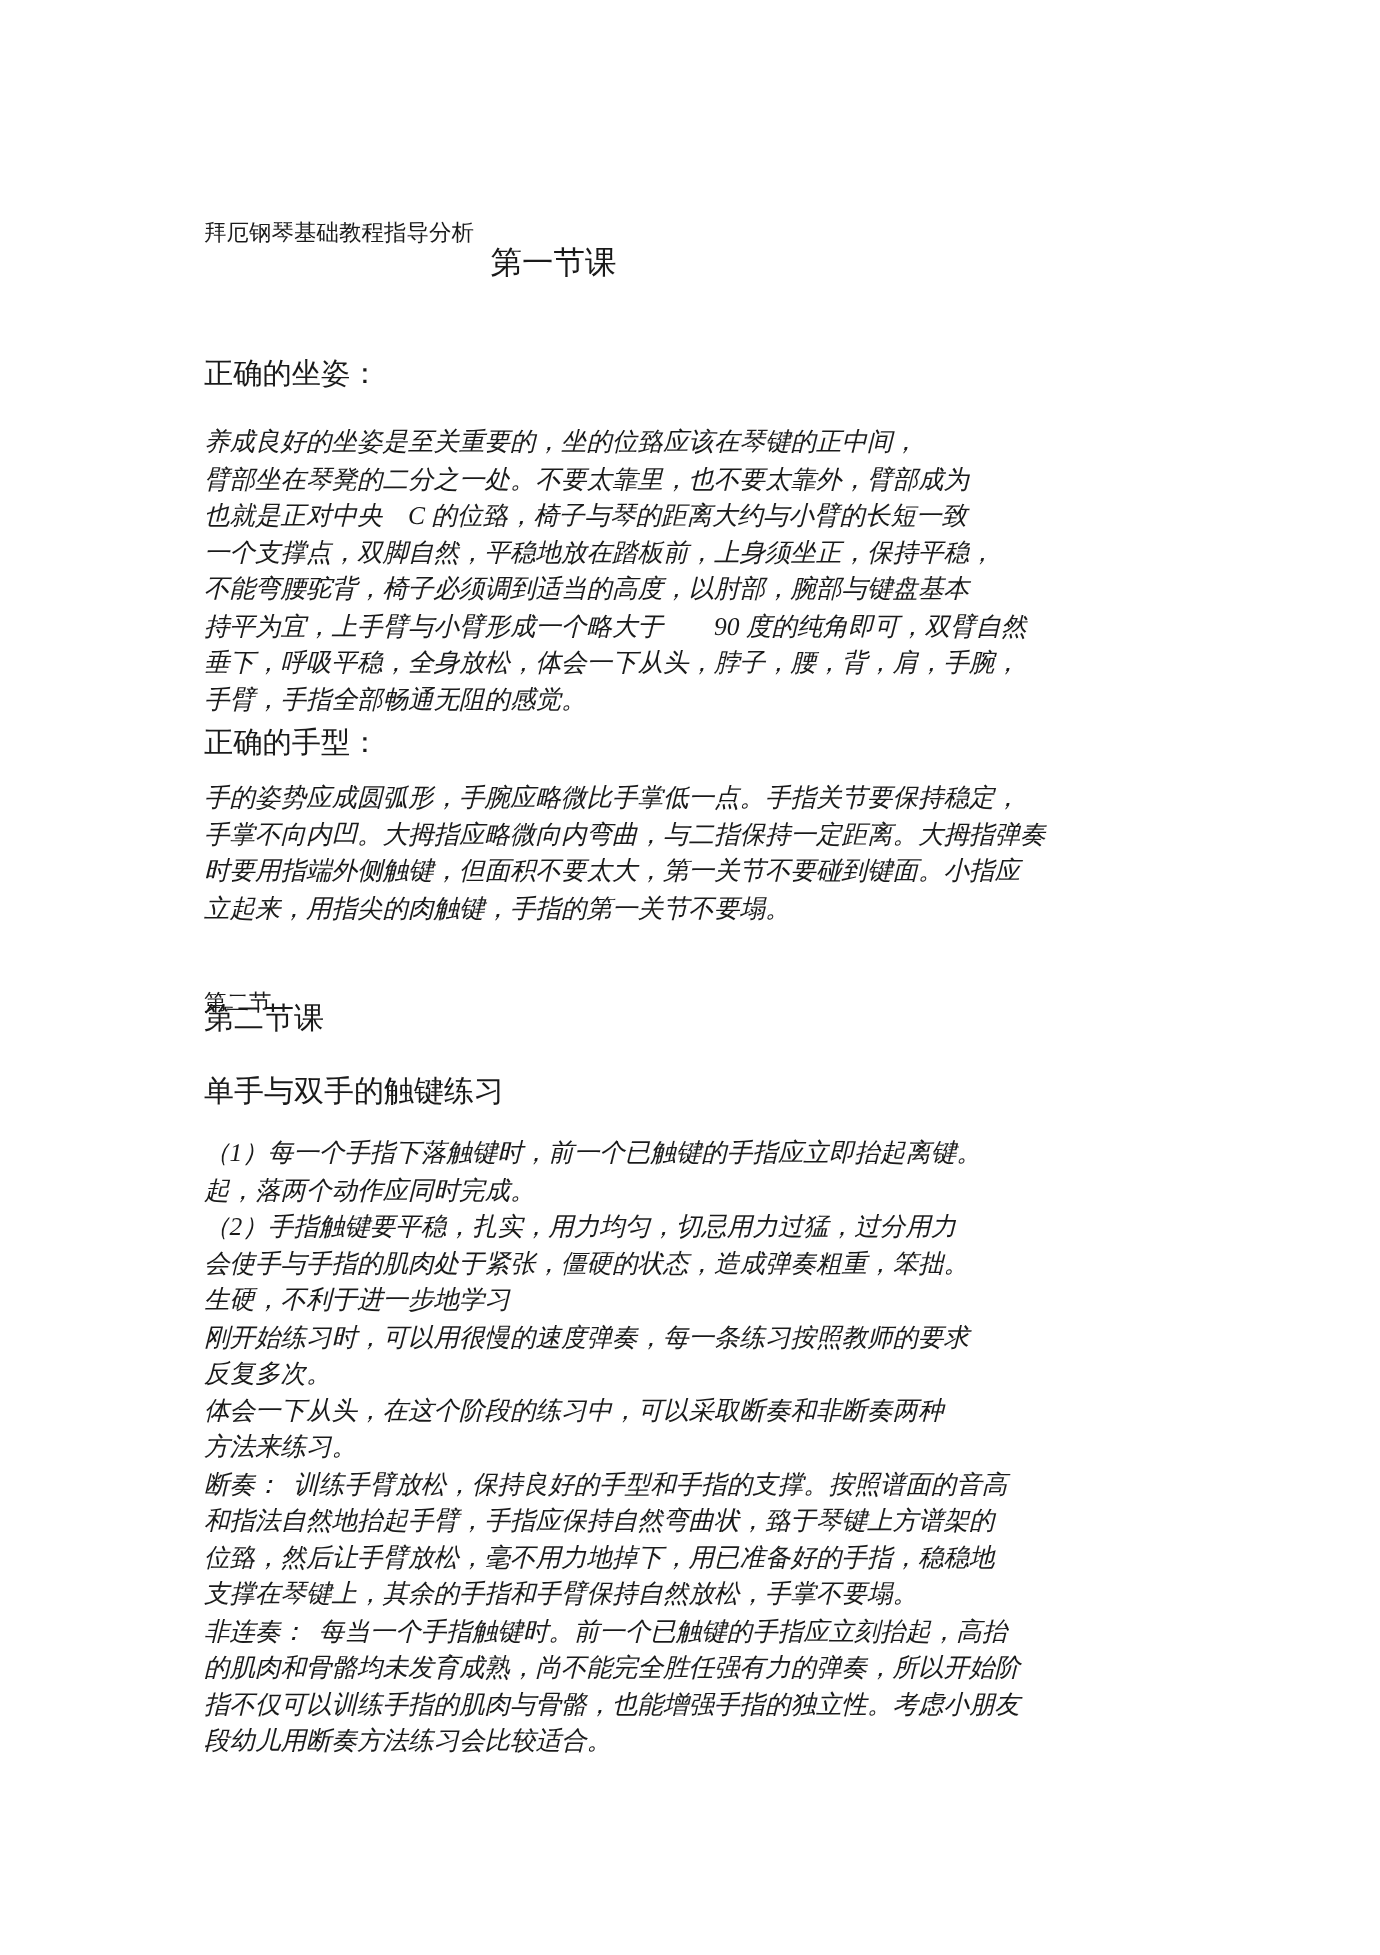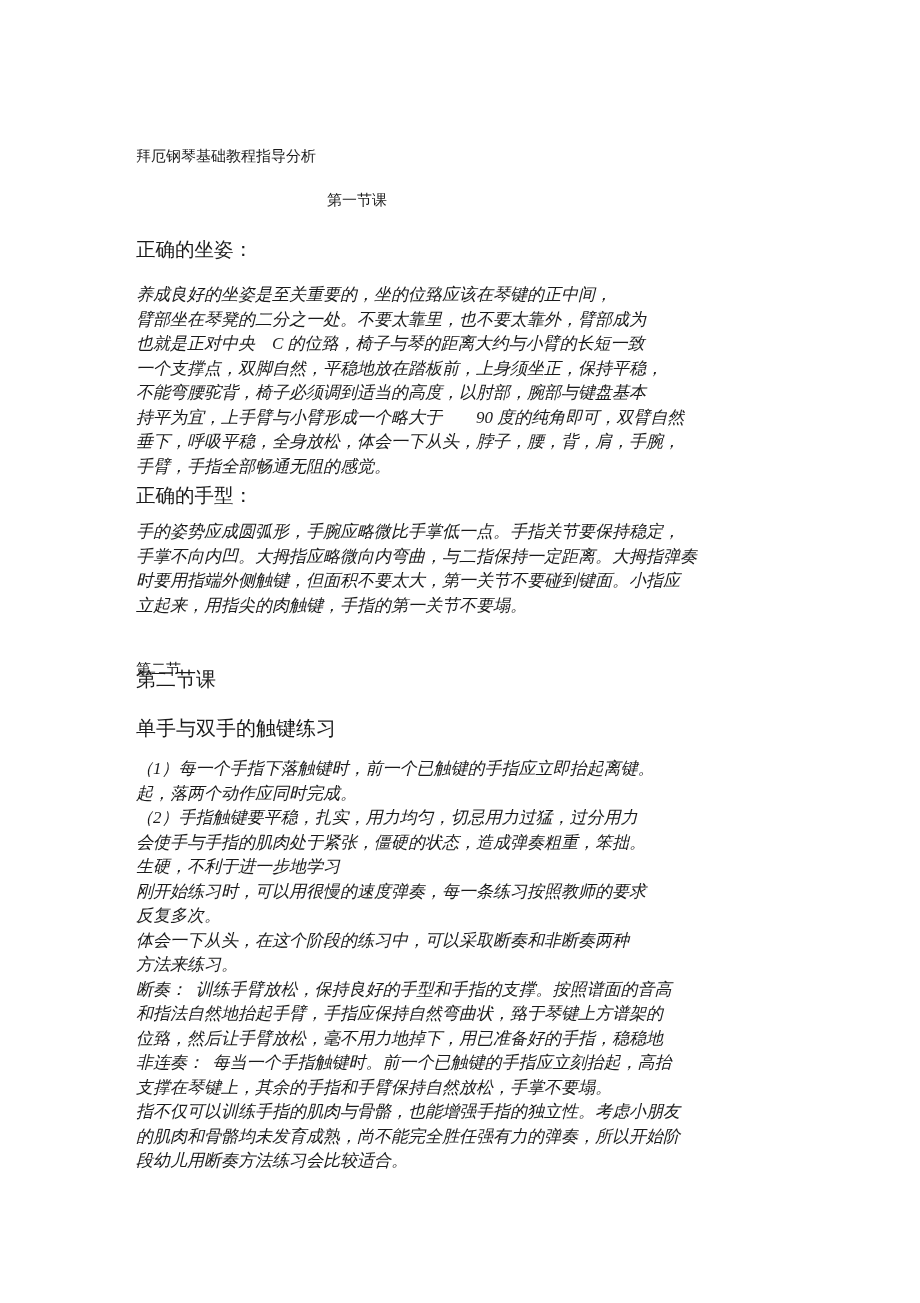--- a/index.html
+++ b/index.html
@@ -21,24 +21,23 @@
     left: 136px;
     top: 106px;
     font-size: 15px;
     line-height: 20px;
     white-space: pre;
     margin-top: 40px;
   }
   .doc-title-1 {
     left: 327px;
     top: 161px;
-    font-size: 15px;
+    font-size: 21px;
     line-height: 28px;
     white-space: pre;
-    margin-top: 25px;
   }
   .section-heading {
     left: 136px;
     font-size: 19.5px;
     line-height: 26px;
     white-space: pre;
   }
   .heading-posture   { top: 237px; }
   .heading-handshape { top: 483px; }
   .doc-title-2 {
@@ -119,20 +118,20 @@
       <div class="line">（2）手指触键要平稳，扎实，用力均匀，切忌用力过猛，过分用力</div>
       <div class="line">会使手与手指的肌肉处于紧张，僵硬的状态，造成弹奏粗重，笨拙。</div>
       <div class="line">生硬，不利于进一步地学习</div>
       <div class="line">刚开始练习时，可以用很慢的速度弹奏，每一条练习按照教师的要求</div>
       <div class="line">反复多次。</div>
       <div class="line">体会一下从头，在这个阶段的练习中，可以采取断奏和非断奏两种</div>
       <div class="line">方法来练习。</div>
       <div class="line">断奏：  训练手臂放松，保持良好的手型和手指的支撑。按照谱面的音高</div>
       <div class="line">和指法自然地抬起手臂，手指应保持自然弯曲状，臵于琴键上方谱架的</div>
       <div class="line">位臵，然后让手臂放松，毫不用力地掉下，用已准备好的手指，稳稳地</div>
+      <div class="line">支撑在琴键上，其余的手指和手臂保持自然放松，手掌不要塌。</div>
       <div class="line">非连奏：  每当一个手指触键时。前一个已触键的手指应立刻抬起，高抬</div>
-      <div class="line">支撑在琴键上，其余的手指和手臂保持自然放松，手掌不要塌。</div>
+      <div class="line">的肌肉和骨骼均未发育成熟，尚不能完全胜任强有力的弹奏，所以开始阶</div>
       <div class="line">指不仅可以训练手指的肌肉与骨骼，也能增强手指的独立性。考虑小朋友</div>
-      <div class="line">的肌肉和骨骼均未发育成熟，尚不能完全胜任强有力的弹奏，所以开始阶</div>
       <div class="line">段幼儿用断奏方法练习会比较适合。</div>
     </div>
 
 </div>
 
 </body></html>

